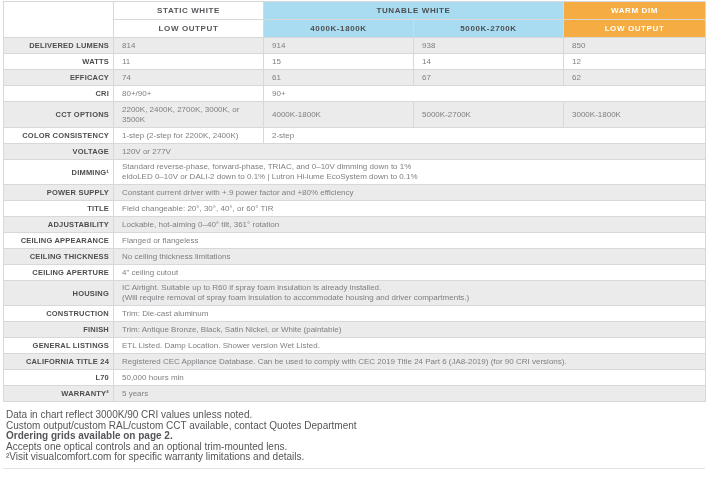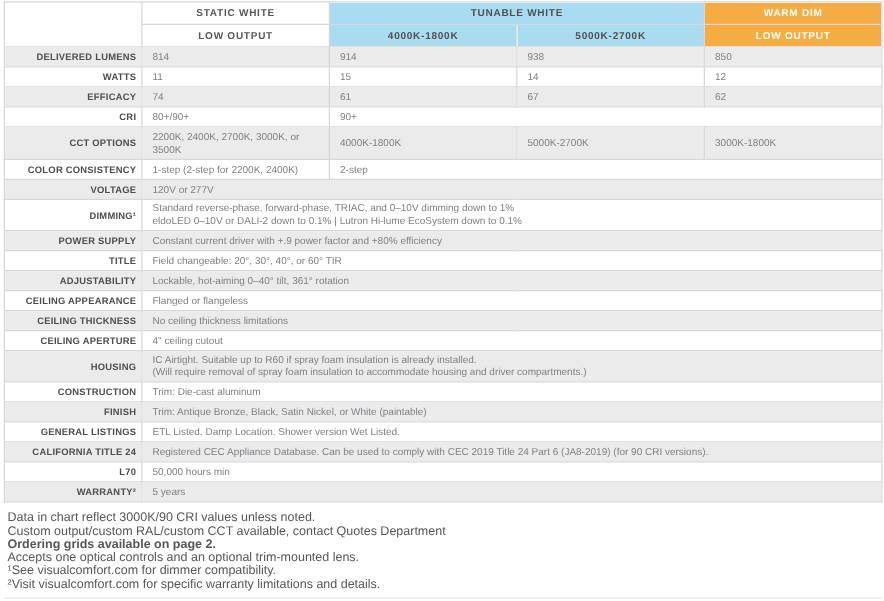--- a/index.html
+++ b/index.html
@@ -231,18 +231,17 @@
       </tr>
 
     </tbody>
   </table>
 
   <div class="notes">
     <span class="n">Data in chart reflect 3000K/90 CRI values unless noted.</span>
     <span class="n">Custom output/custom RAL/custom CCT available, contact Quotes Department</span>
     <span class="n bold">Ordering grids available on page 2.</span>
     <span class="n">Accepts one optical controls and an optional trim-mounted lens.</span>
-    <span class="n">¹See visualcomfort.com for dimmer compatibility.</span>
     <span class="n">²Visit visualcomfort.com for specific warranty limitations and details.</span>
   </div>
 
   <div class="endline"></div>
 </div>
 
 </body></html>

